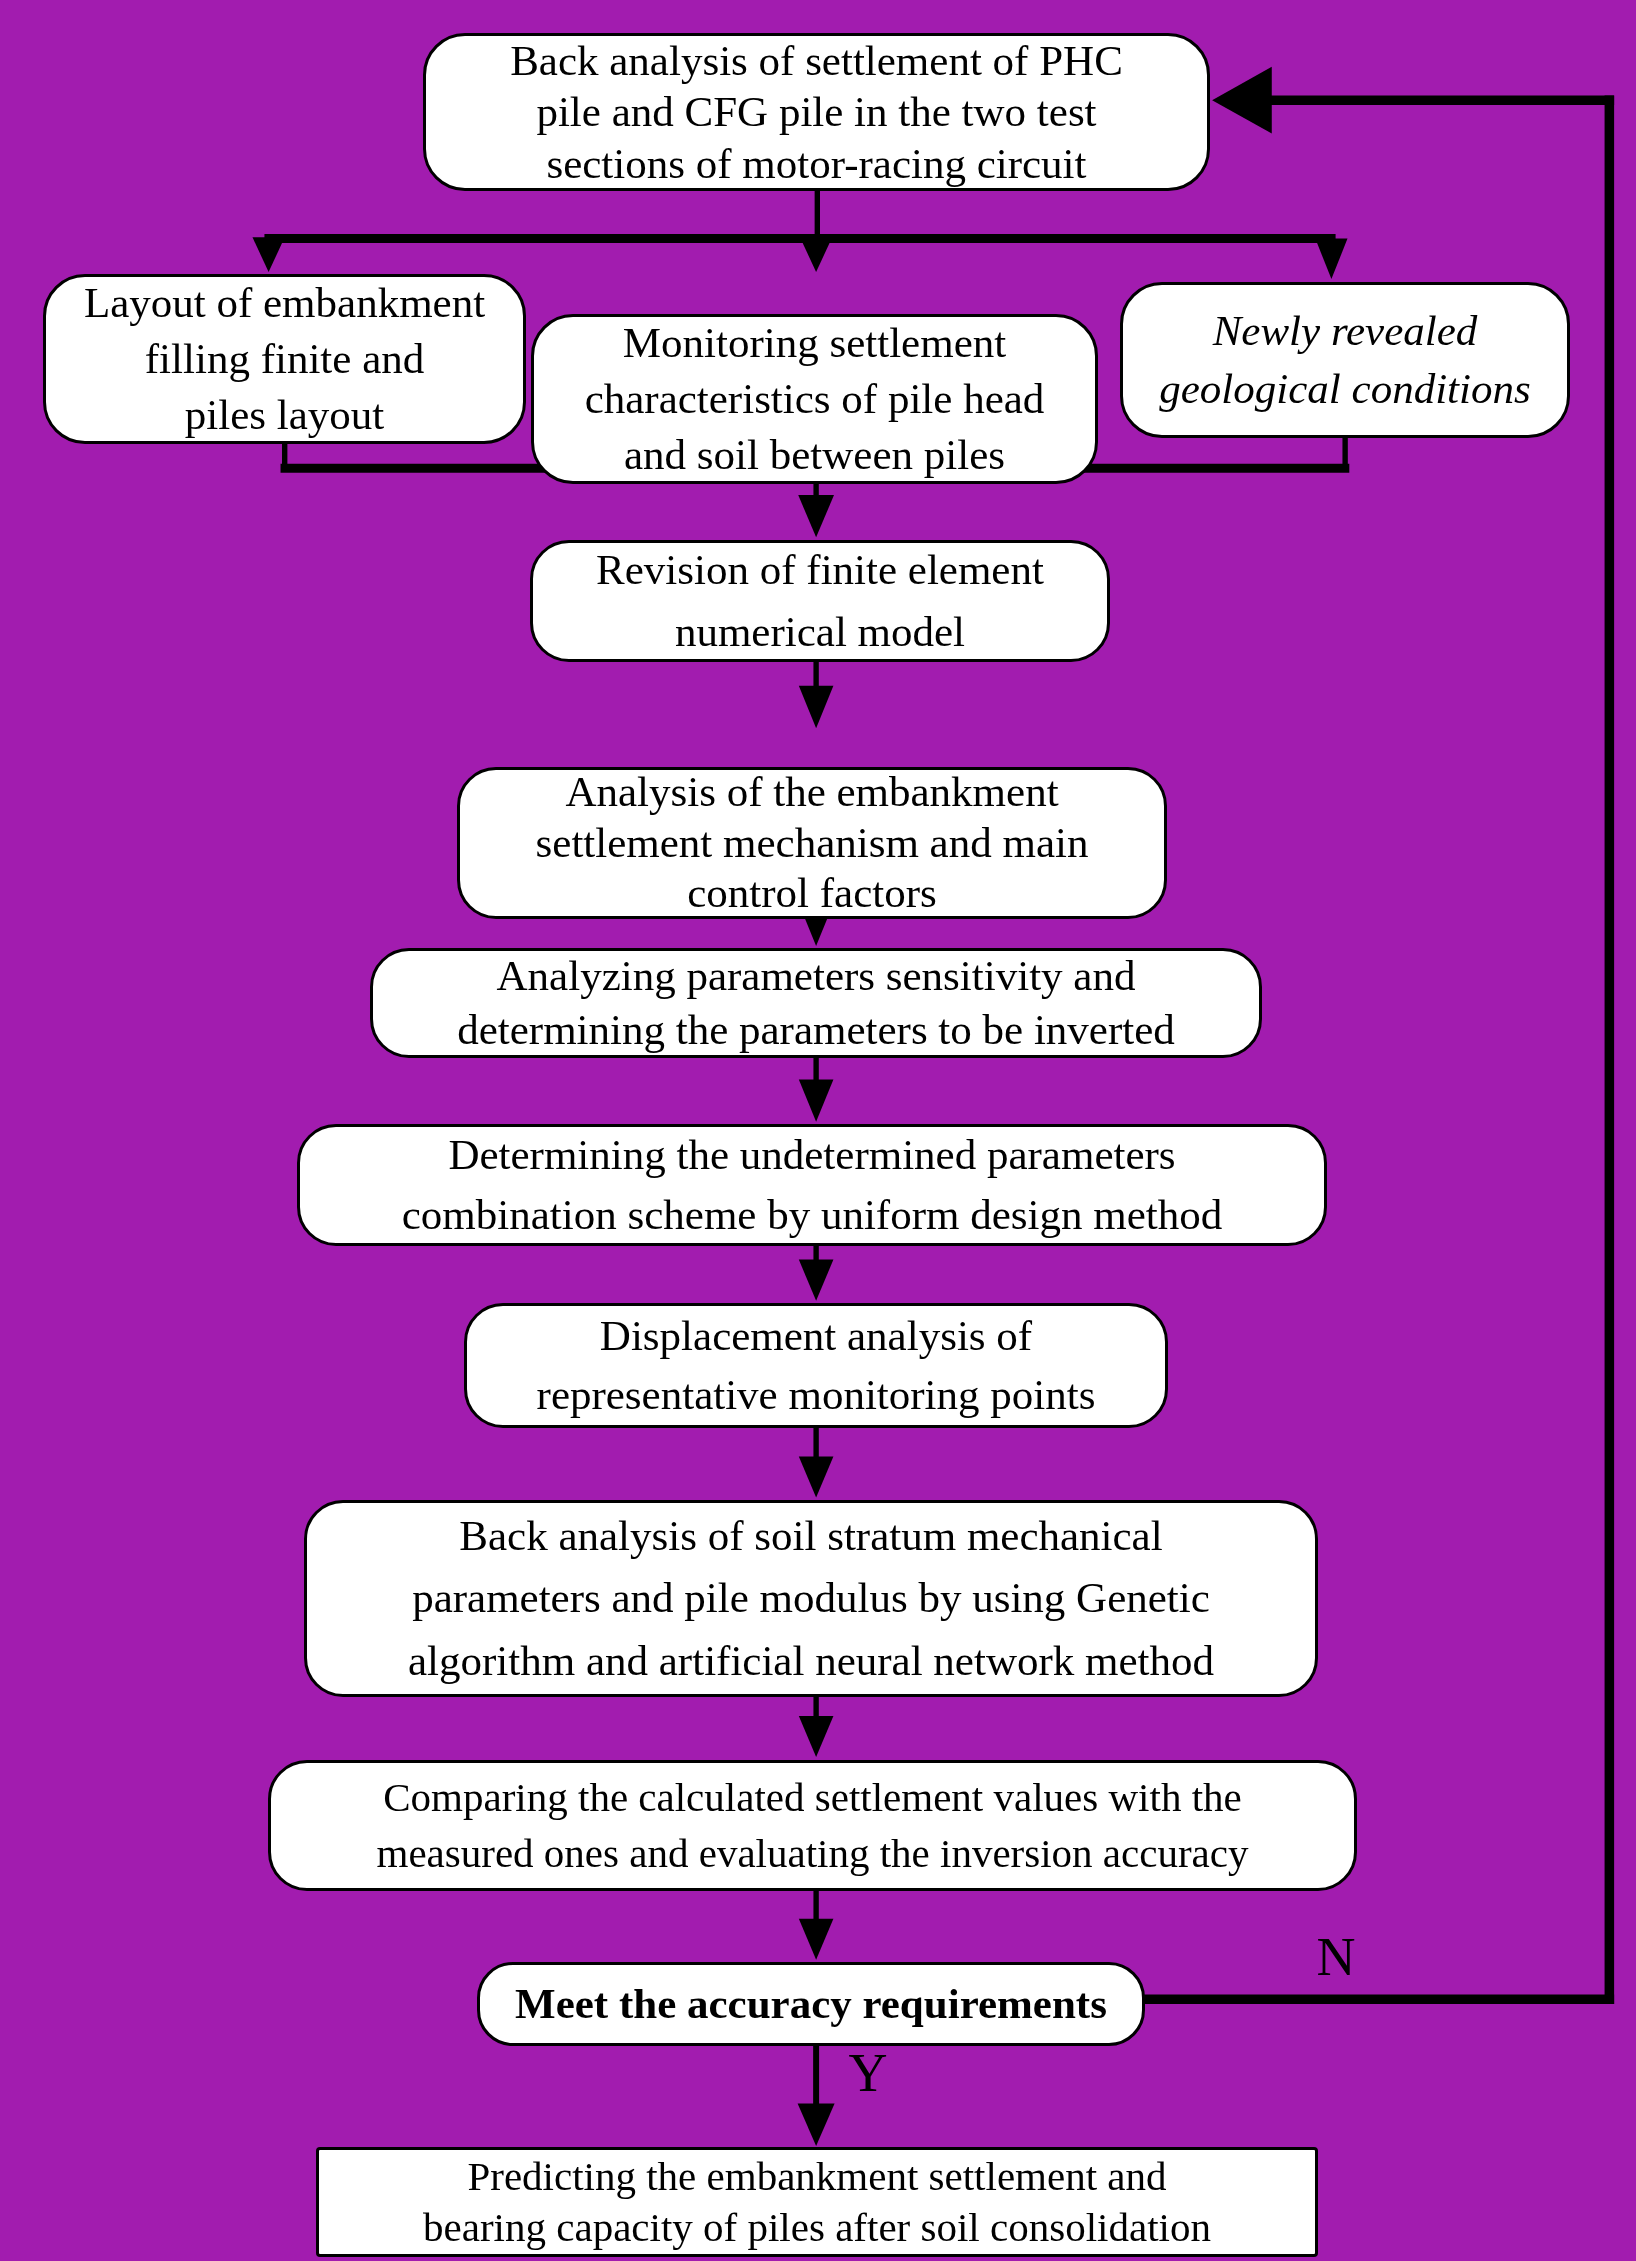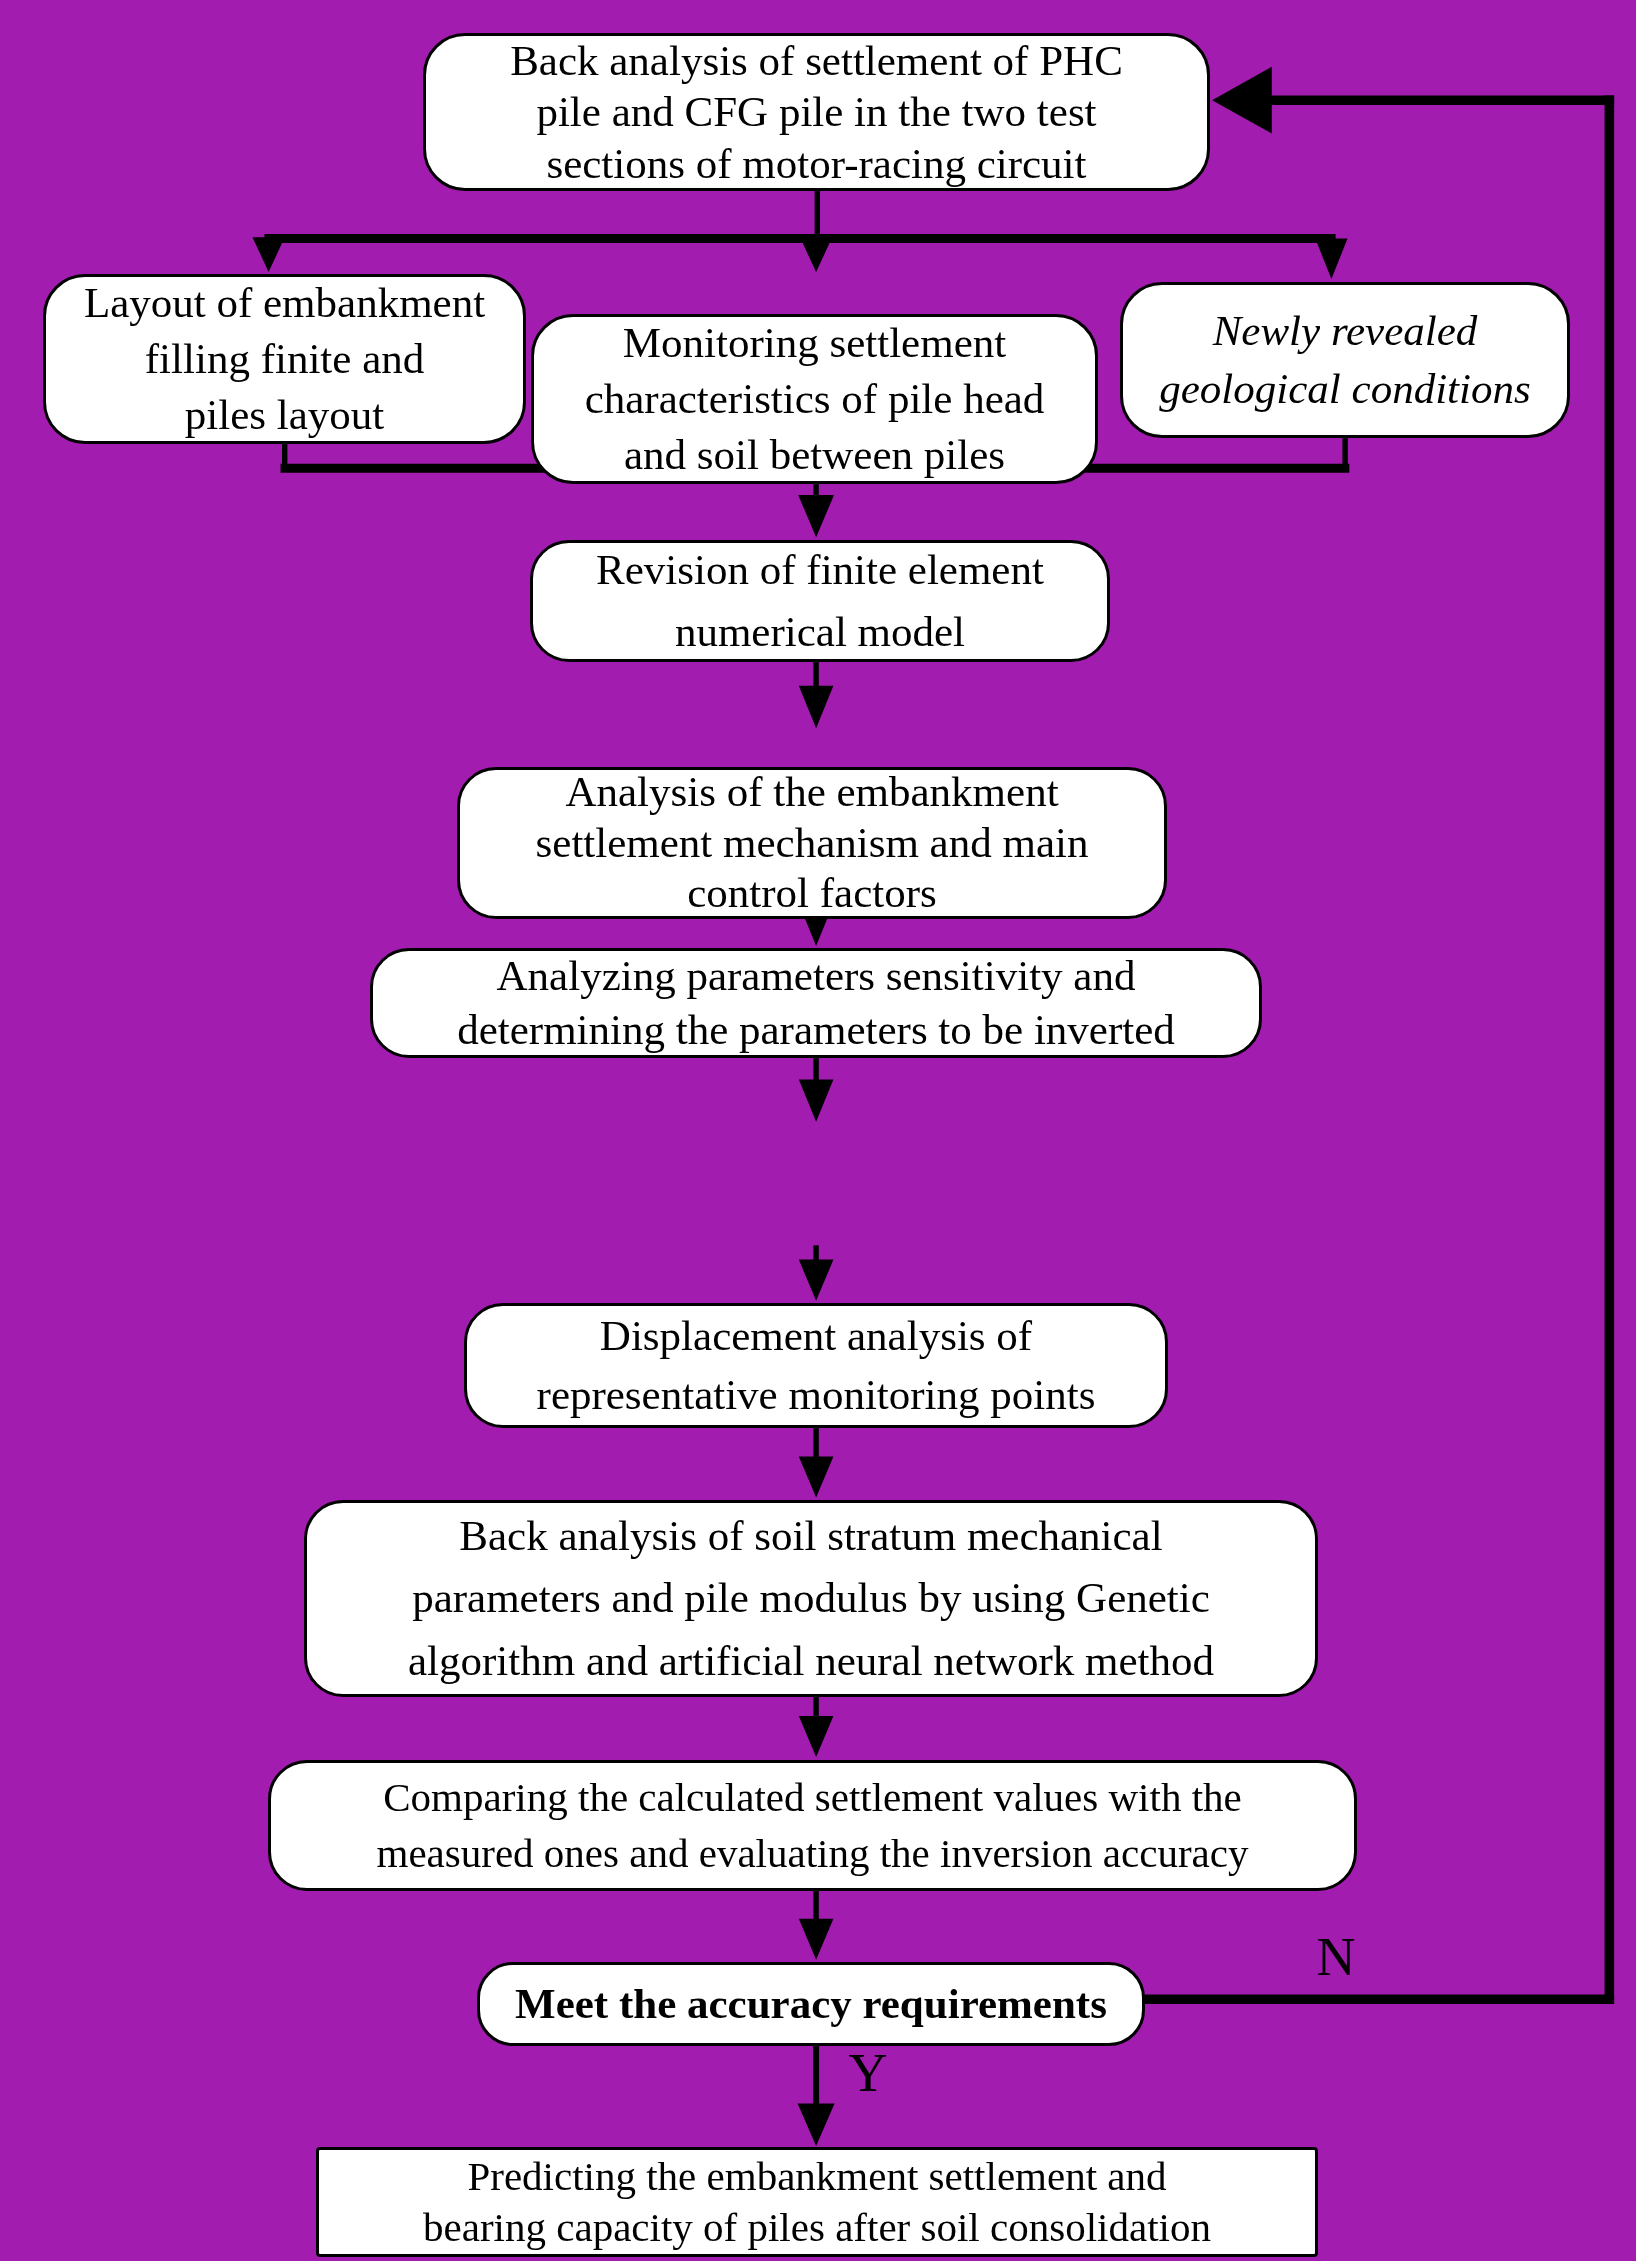--- a/index.html
+++ b/index.html
@@ -117,20 +117,22 @@
   <div class="node" style="left:530px; top:540px; width:580px; height:122px; line-height:1.45;">Revision of finite element
 numerical model</div>
 
   <div class="node" style="left:457px; top:731px; width:710px; height:152px; line-height:1.18;margin-top:36px;">Analysis of the embankment
 settlement mechanism and main
 control factors</div>
 
   <div class="node" style="left:370px; top:948px; width:892px; height:110px; line-height:1.25;">Analyzing parameters sensitivity and
 determining the parameters to be inverted</div>
 
+  <div class="node" style="left:297px; top:1124px; width:1030px; height:122px; line-height:1.4;">Determining the undetermined parameters
+combination scheme by uniform design method</div>
 
   <div class="node" style="left:304px; top:1500px; width:1014px; height:197px; line-height:1.45;">Back analysis of soil stratum mechanical
 parameters and pile modulus by using Genetic
 algorithm and artificial neural network method</div>
 
   <div class="node" style="left:464px; top:1303px; width:704px; height:125px; line-height:1.35;">Displacement analysis of
 representative monitoring points</div>
 
   <div class="node" style="left:268px; top:1760px; width:1089px; height:131px; line-height:1.35; font-size:41px;">Comparing the calculated settlement values with the
 measured ones and evaluating the inversion accuracy</div>

